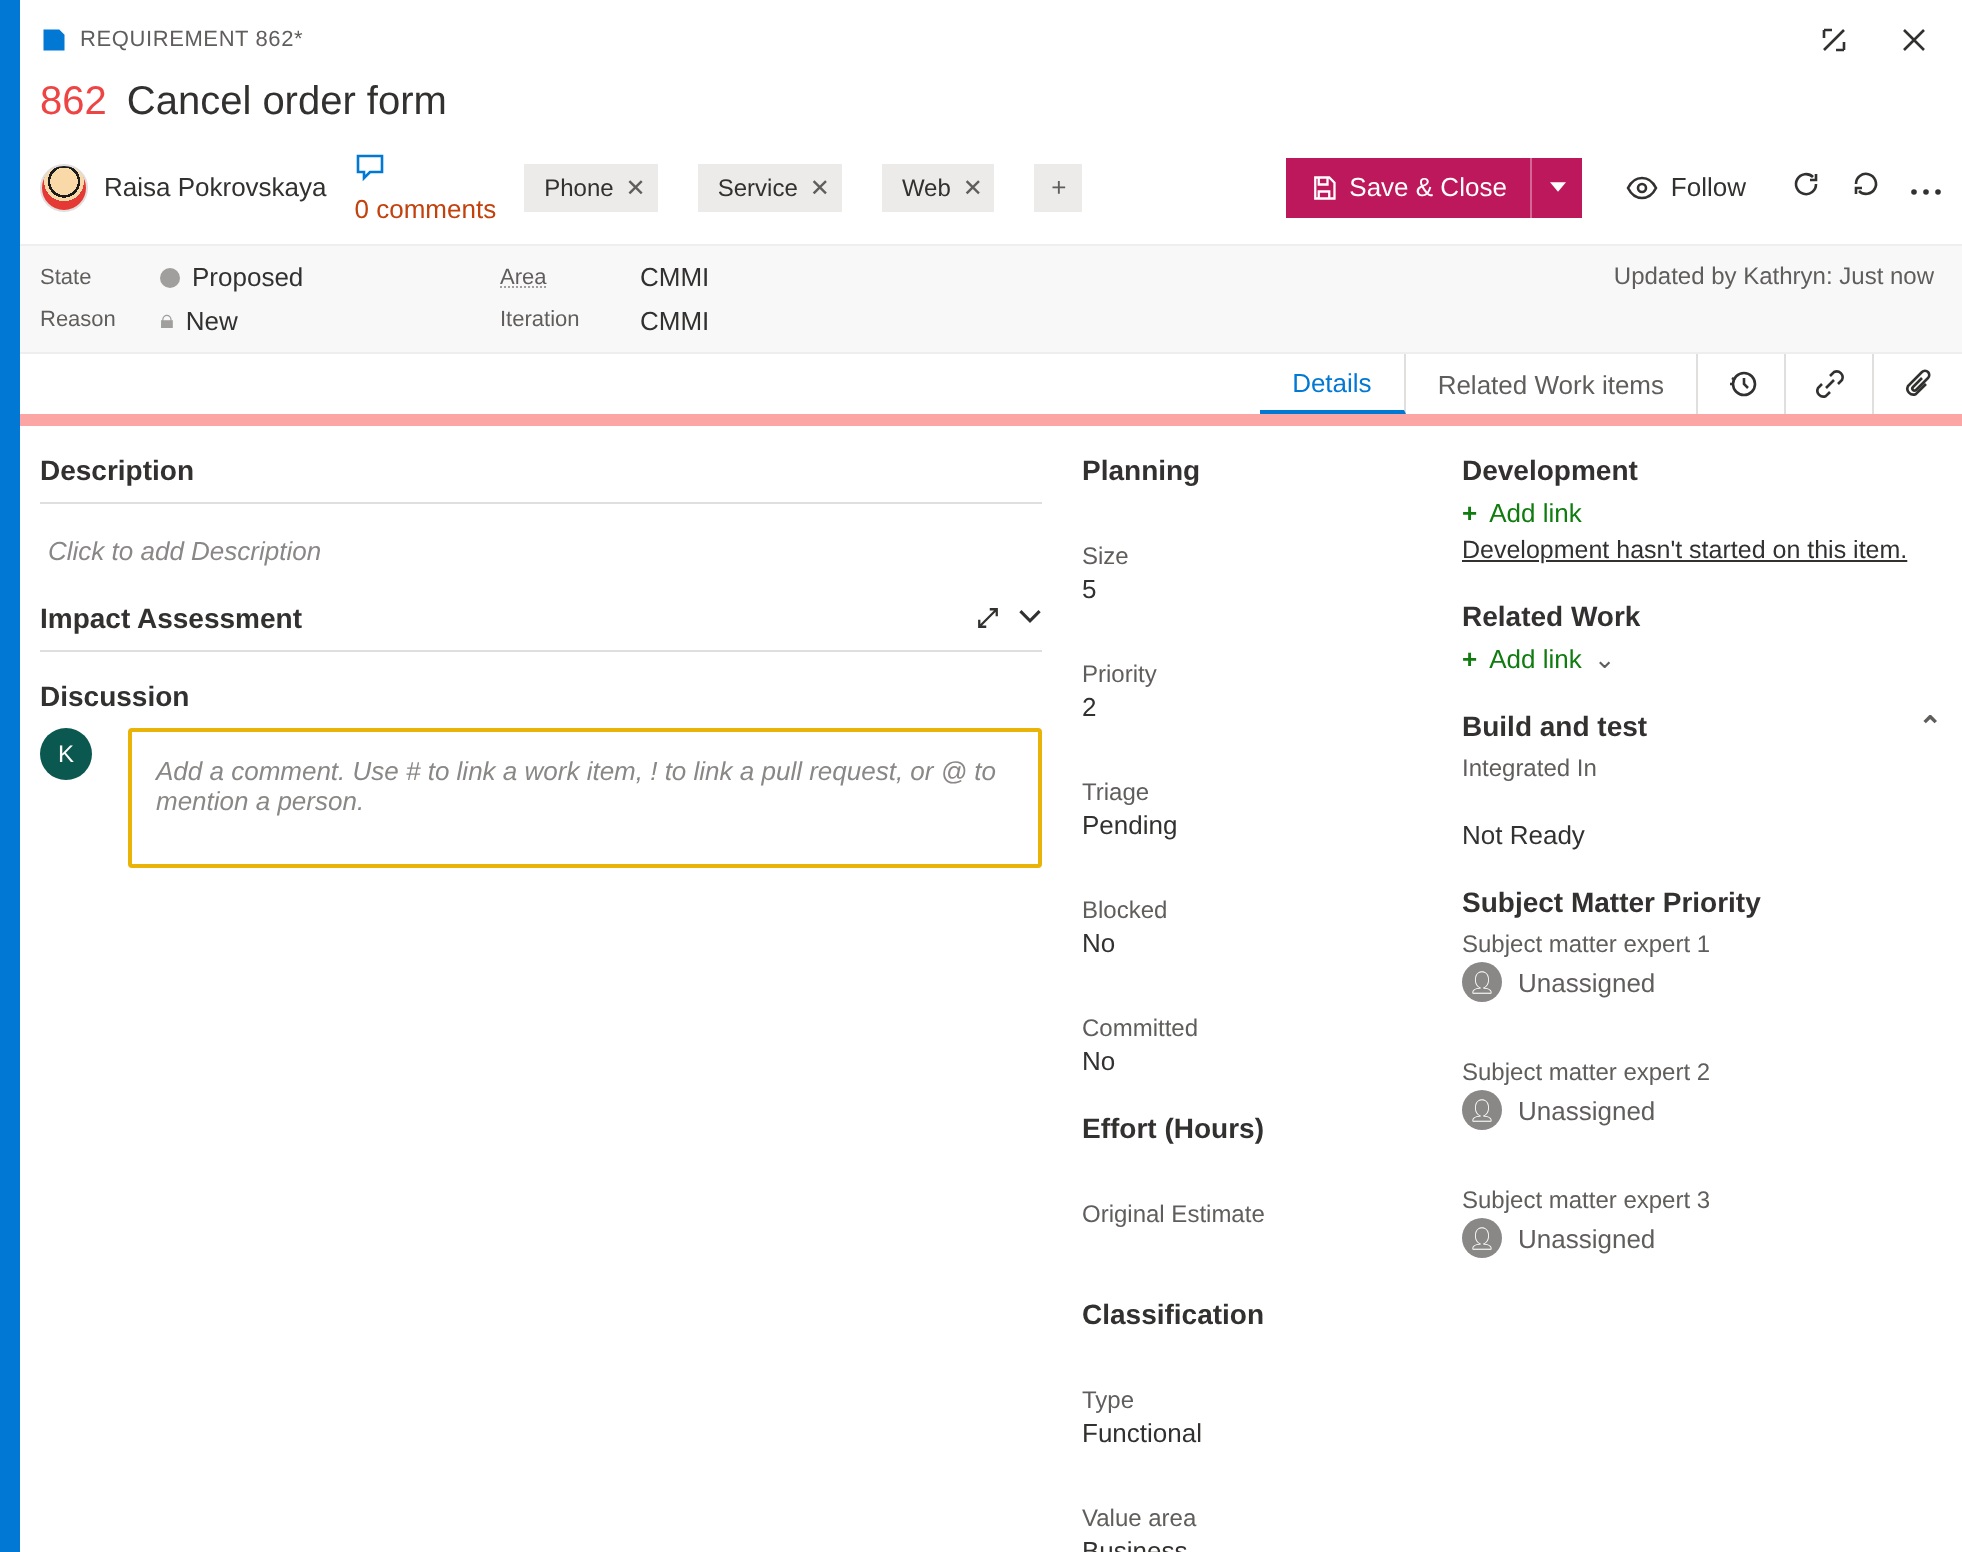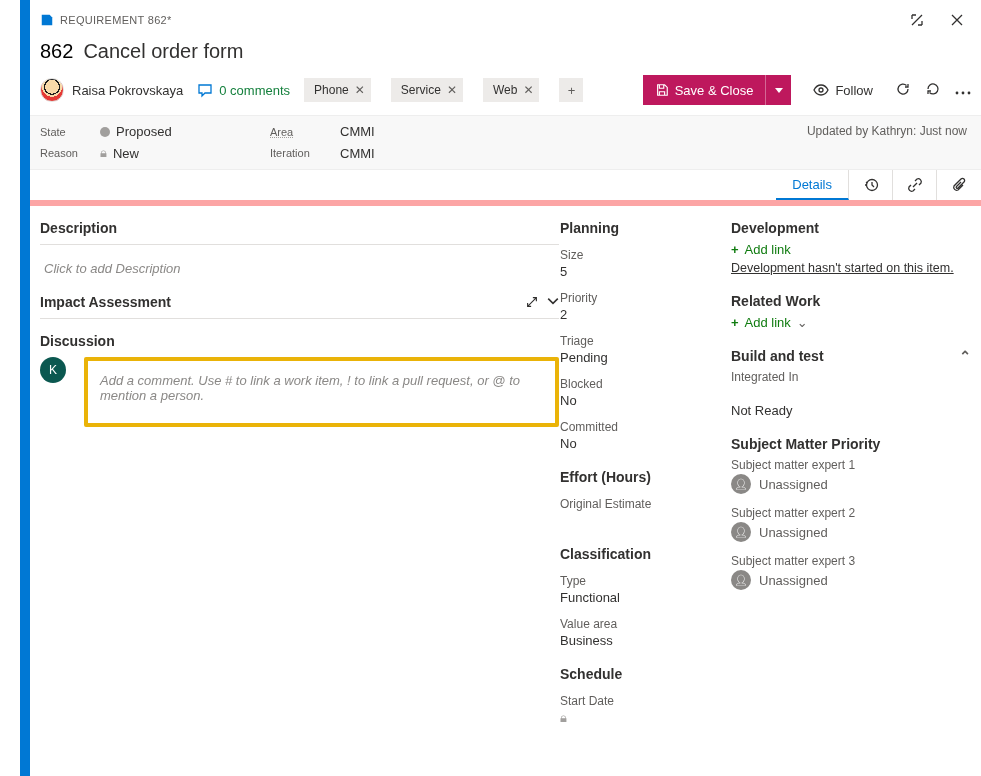--- a/index.html
+++ b/index.html
@@ -1,37 +1,37 @@
 <!DOCTYPE html>
 <html><head>
 <meta charset="utf-8">
 <style>
   * { box-sizing: border-box; margin: 0; padding: 0; }
   html, body { font-family: "Segoe UI", -apple-system, sans-serif; font-size: 13px; color: #323130; width: 981px; height: 776px; overflow: hidden; background: #fff; }
-  .root { display: flex; height: 100%; padding-left: 20px; }
+  .root { display: flex; height: 100%; }
   .left-bar { width: 10px; background: #0078d4; }
   .content { flex: 1; display: flex; flex-direction: column; }
 
   
   .top-row { display:flex; align-items:center; padding: 6px 10px 0 10px; justify-content: space-between;}
   .breadcrumb { display:flex; align-items:center; gap:6px; color:#605e5c; font-size:11px; letter-spacing:0.3px; }
   .breadcrumb svg { width:14px; height:14px; fill:#0078d4; }
   .top-controls { display:flex; align-items:center; gap:12px; color:#323130; }
   .top-controls .icon-btn { width:28px; height:28px; display:flex; align-items:center; justify-content:center; cursor:pointer; }
 
   
   .title-row { padding: 6px 10px 10px 10px; font-size: 20px; color:#323130; display:flex; gap:10px; align-items:baseline;}
-  .title-row .wid { color:#000000; }
+  .title-row .wid { color:#ef4444; }
 
   
   .toolbar { display:flex; align-items:center; padding: 2px 10px 10px 10px; gap:14px; flex-wrap:wrap;}
   .assignee { display:flex; align-items:center; gap:8px; }
   .avatar-img { width:24px; height:24px; border-radius:50%; background: radial-gradient(circle at 50% 35%, #f9d9a8 0 38%, #1b1b1b 38% 45%, #f9d9a8 45% 55%, #e53935 55% 100%); border:1px solid #e1dfdd;}
   .avatar-k { width:26px; height:26px; border-radius:50%; background:#0b5850; color:#fff; display:flex; align-items:center; justify-content:center; font-size:12px; }
-  .comments-link { display:flex; align-items:center; gap:6px; color:#15803d; cursor:pointer; }
+  .comments-link { display:flex; gap:6px; color:#c2410c; cursor:pointer;flex-direction:column; }
   .tag-pills { display:flex; gap:20px; }
   .tag-pill { background:#edebe9; padding:3px 6px 3px 10px; display:flex; align-items:center; gap:6px; font-size:12px; height:24px; cursor:default; }
   .tag-pill .x { cursor:pointer; color:#605e5c; }
   .tag-add { width:24px; height:24px; background:#edebe9; display:flex; align-items:center; justify-content:center; cursor:pointer; color:#605e5c;}
   .toolbar-spacer { flex:1; }
   .save-split { display:flex; background:#be185d; color:#fff; font-size:13px; height:30px; }
   .save-main { display:flex; align-items:center; gap:6px; padding:0 12px; cursor:pointer; }
   .save-drop { width:26px; display:flex; align-items:center; justify-content:center; border-left:1px solid rgba(255,255,255,0.35); cursor:pointer;}
   .follow-btn { display:flex; align-items:center; gap:6px; padding:4px 8px; cursor:pointer; color:#323130; }
   .icon-plain { width:16px; height:16px; stroke:#323130; fill:none; stroke-width:1.3; }
@@ -46,34 +46,34 @@
   .meta-right { position:absolute; right:14px; top:8px; color:#605e5c; font-size:12px; }
 
   
   .tab-strip { display:flex; justify-content:flex-end; border-bottom:6px solid #fca5a5; height:36px; }
   .tab { padding:0 16px; display:flex; align-items:center; font-size:13px; color:#605e5c; cursor:pointer; border-right:1px solid #e1dfdd; }
   .tab.active { color:#0078d4; border-bottom:2px solid #0078d4; }
   .tab-icon { width:44px; display:flex; align-items:center; justify-content:center; border-right:1px solid #e1dfdd; cursor:pointer; color:#605e5c;}
   .tab-icon:last-child { border-right:none; }
 
   
-  .cols { flex:1; display:flex; overflow:auto; padding: 14px 10px; gap: 1px; justify-content: center; }
+  .cols { flex:1; display:flex; overflow:auto; padding: 14px 10px; gap: 20px; justify-content: center; }
   .col-left { flex: 1 1 50%; min-width:0; }
   .col-mid { width: 170px; }
   .col-right { width: 240px; }
 
   .sect-h { font-weight:600; font-size:14px; color:#323130; margin-bottom:6px; display:flex; justify-content:space-between; align-items:center;}
   .sect-h.border { border-bottom:1px solid #e1dfdd; padding-bottom:8px; margin-bottom:10px;}
   .sect-h .sect-ctrls { display:flex; gap:8px; color:#605e5c; }
 
   .placeholder { color:#8a8886; font-style:italic; padding: 6px 4px 18px 4px; cursor:text;}
-  .discussion-box { border:4px solid #eab308; border-radius:2px; padding:12px; min-height:70px; color:#8a8886; font-style:italic; margin-left:10px; cursor:text;}
+  .discussion-box { border:2px solid #eab308; border-radius:2px; padding:12px; min-height:70px; color:#8a8886; font-style:italic; margin-left:10px; cursor:text;}
 
   .disc-row { display:flex; gap:8px; align-items:flex-start; margin-top:8px;}
-  .field-label { color:#605e5c; font-size:12px; margin-top:12px; }
+  .field-label { color:#605e5c; font-size:12px; margin-top:28px; }
   .field-label:first-child { margin-top:6px;}
   .field-val { font-size:13px; color:#323130; margin-top:2px; }
 
   .addlink { color:#107c10; display:flex; align-items:center; gap:6px; cursor:pointer; font-size:13px; margin-top:4px;}
   .addlink .plus { font-weight:bold; }
   .muted-blk { color:#323130; font-size:13px; margin-top:4px;}
   .sme-row { display:flex; align-items:center; gap:8px; margin-top:2px; color:#605e5c; }
   .sme-ico { width:20px; height:20px; border-radius:50%; background:#8a8886; color:#fff; display:flex; align-items:center; justify-content:center; font-size:11px;}
   .collapse-caret { cursor:pointer; color:#605e5c; }
   .sect-block { margin-bottom: 18px; }
@@ -204,20 +204,21 @@
         <div class="meta-val">
             <span>CMMI</span>
           </div>
       </div>
       <div class="meta-right">Updated by Kathryn: Just now</div>
     </div>
 
     <div class="tab-strip">
       <div style="flex:1"></div>
       <div class="tab active">Details</div>
+      <div class="tab">Related Work items</div>
       <div class="tab-icon">
         <svg class="icon-plain" viewBox="0 0 16 16">
             <circle cx="9" cy="8" r="5.5"></circle>
             <path d="M9 5v3l2 2M2 8h2M3 5l1.5 1"></path>
           </svg>
       </div>
       <div class="tab-icon">
         <svg class="icon-plain" viewBox="0 0 16 16">
             <path d="M6 10l4-4M8 4l2-2a3 3 0 0 1 4 4l-2 2M8 12l-2 2a3 3 0 0 1-4-4l2-2"></path>
           </svg>

